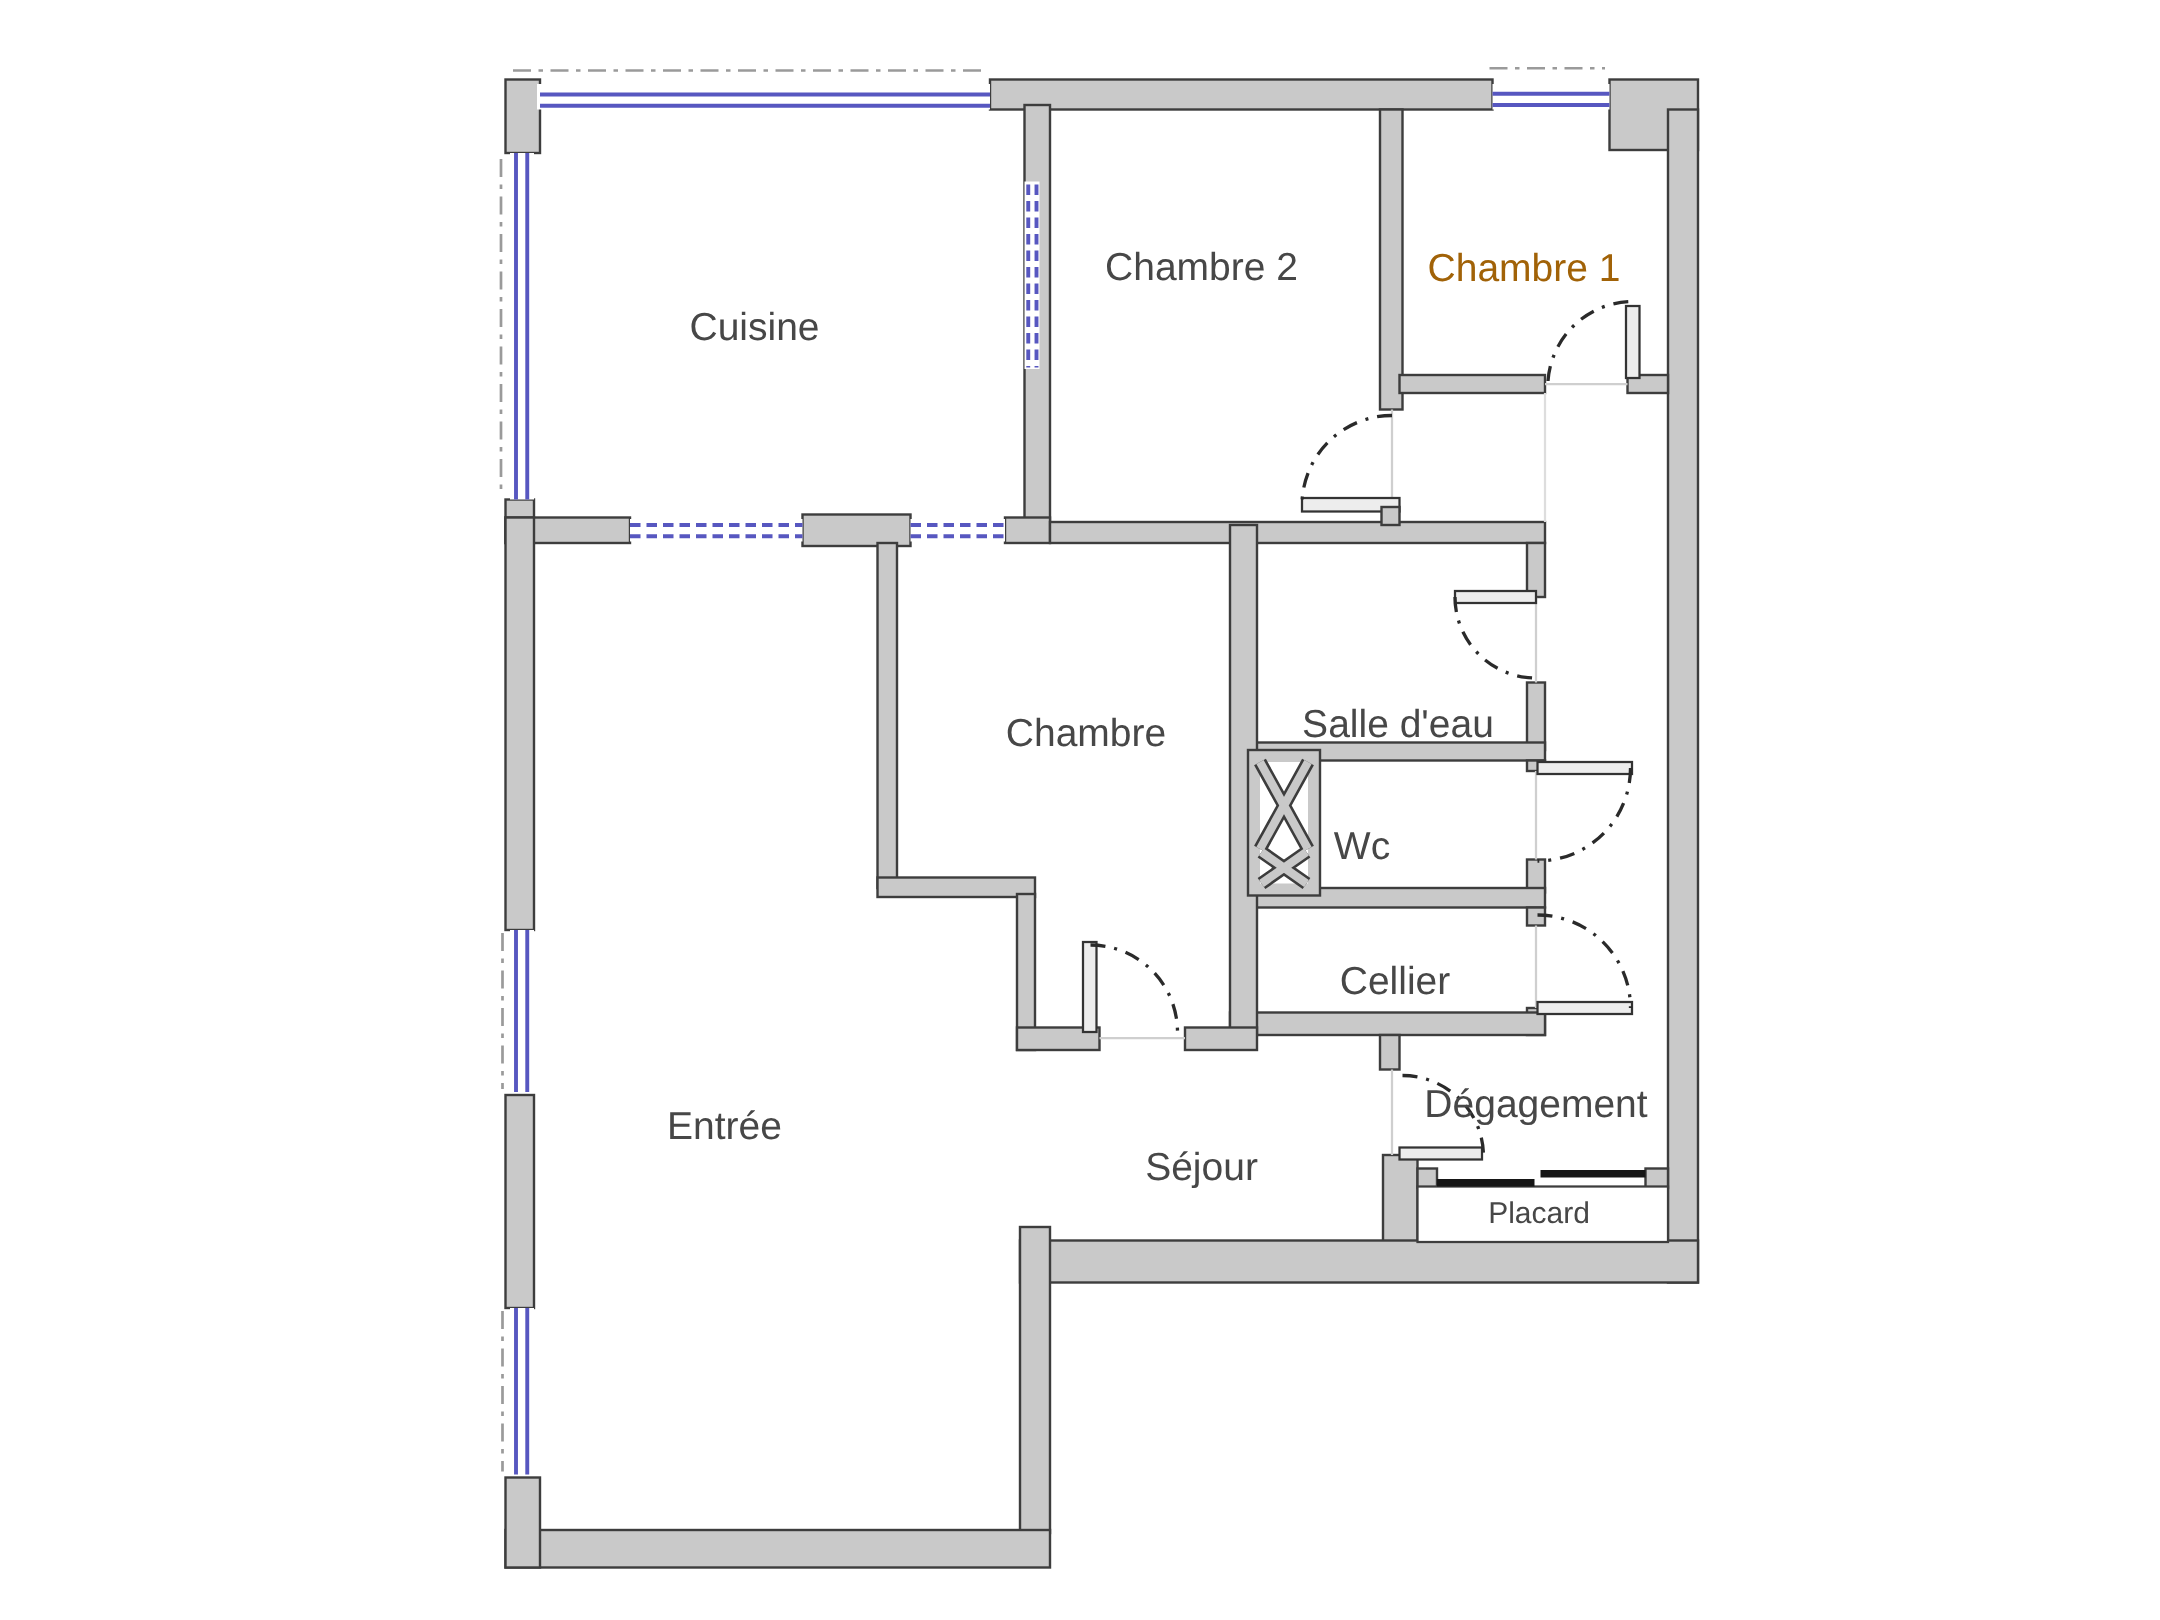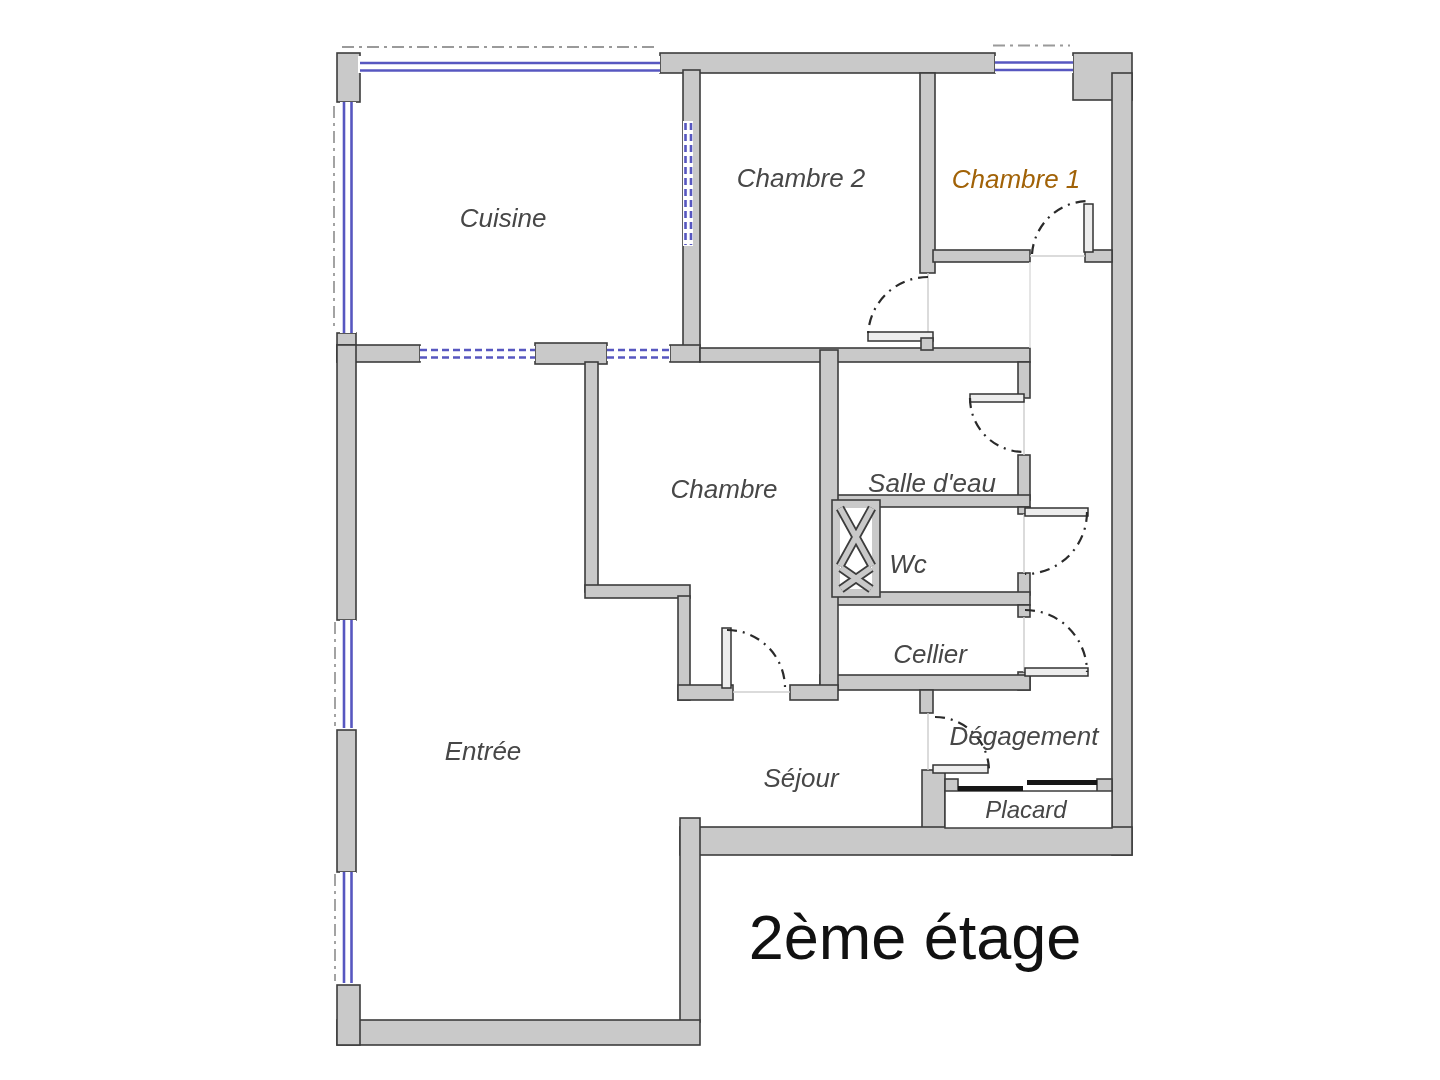--- a/index.html
+++ b/index.html
@@ -20,23 +20,23 @@
   .dd{stroke:var(--dash-line);stroke-width:1.8;fill:none;stroke-dasharray:12 5 3 5;}
   .op{stroke:#cfcfcf;stroke-width:1.5;fill:none;}
   .op.faint{stroke:#dddddd;}
   .leaf{fill:#ededed;stroke:#333333;stroke-width:1.5;}
   .arc{stroke:var(--door-arc);stroke-width:2.2;fill:none;stroke-dasharray:10 6 2 6;}
   .pl{fill:#ffffff;stroke:var(--wall-outline);stroke-width:1.5;}
   .slide{fill:#161616;stroke:none;}
   .xo{stroke:var(--wall-outline);stroke-width:9;fill:none;}
   .xi{stroke:var(--wall-fill);stroke-width:5.5;fill:none;}
   .room-label{position:absolute;transform:translate(-50%,-50%);white-space:nowrap;
-              color:#474747;font-size:26px;font-style:italic;}
+              color:#474747;font-size:26px;}
   .room-label.dark{color:#a16207;font-weight:500;}
-  .room-label.small{font-size:24px;}
+  .room-label.small{font-size:20px;}
   .floor-title{position:absolute;transform:translate(-50%,-50%);white-space:nowrap;
                color:#111111;font-size:63px;}
 </style>
 </head>
 <body>
 
 <div class="stage">
 
   <svg viewBox="0 0 1440 1080" width="1440" height="1080">
 
@@ -198,15 +198,14 @@
   <div class="room-label dark" style="left:1016px;top:179px">Chambre 1</div>
   <div class="room-label" style="left:724px;top:489px">Chambre</div>
   <div class="room-label" style="left:932px;top:483px">Salle d'eau</div>
   <div class="room-label" style="left:908px;top:564px">Wc</div>
   <div class="room-label" style="left:930px;top:654px">Cellier</div>
   <div class="room-label" style="left:483px;top:751px">Entrée</div>
   <div class="room-label" style="left:801px;top:778px">Séjour</div>
   <div class="room-label" style="left:1024px;top:736px">Dégagement</div>
   <div class="room-label small" style="left:1026px;top:810px">Placard</div>
 
-  <div class="floor-title" style="left:915px;top:937px">2ème étage</div>
 
 </div>
 
 </body></html>

